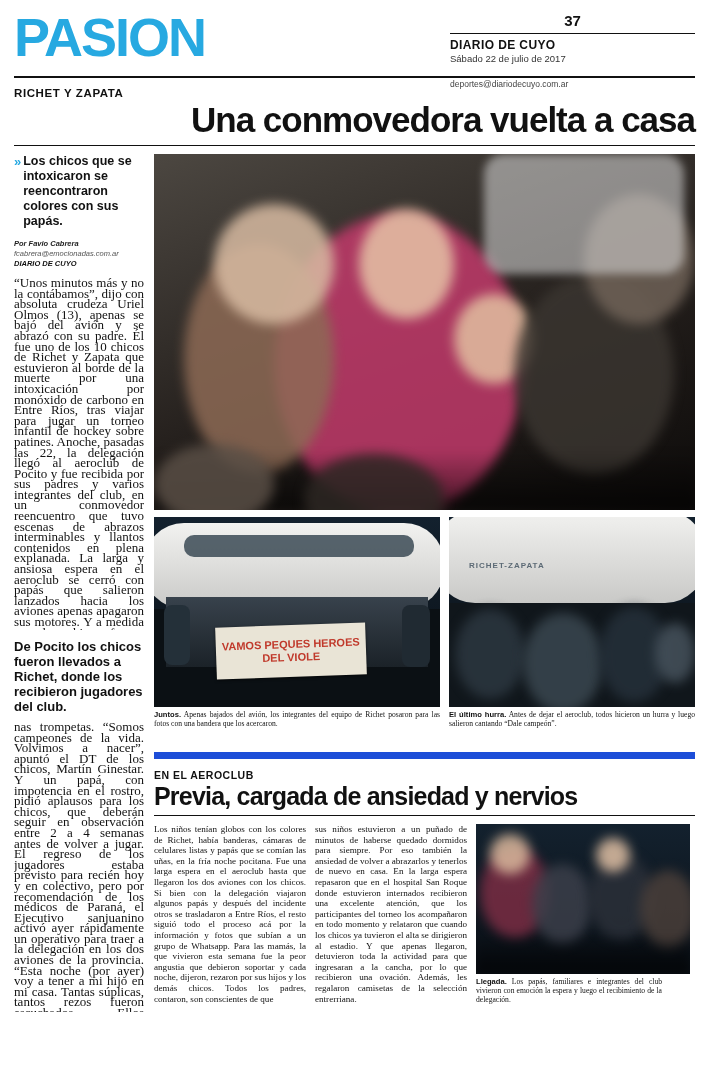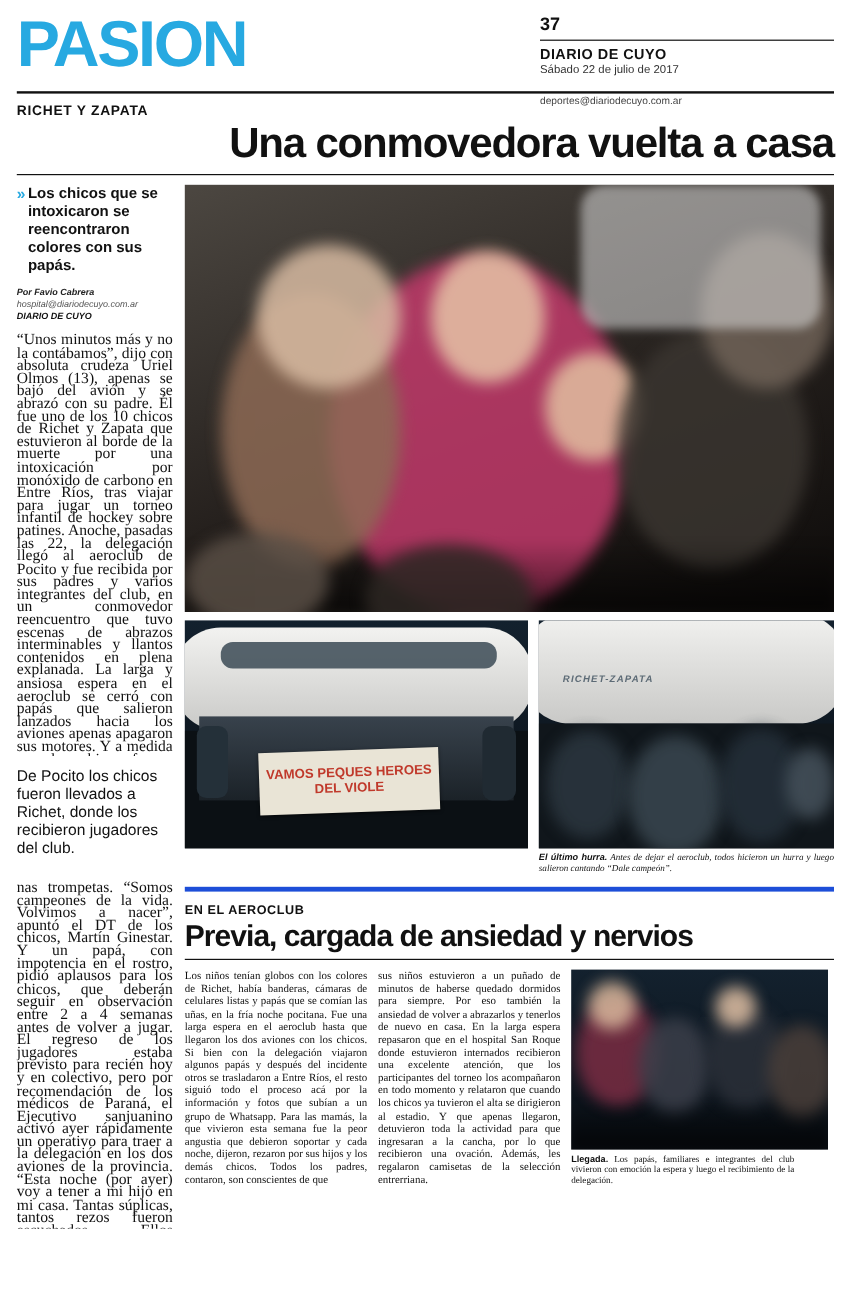--- a/index.html
+++ b/index.html
@@ -23,21 +23,21 @@
     color:#27a9e1;
     line-height:62px;
     margin-top:6px;
     position:relative;
     display:inline-block;
   }
   .mast-right {
     position:absolute; right:0; top:12px; width:245px; text-align:left;
     font-family:"Liberation Sans", sans-serif;
   }
-  .pageno { font-size:15px; font-weight:bold; color:#111; margin-bottom:4px; }
+  .pageno { font-size:15px; font-weight:bold; color:#111; margin-bottom:4px;text-align:center; }
   .mast-right .rule { height:1px; background:#111; margin:2px 0 4px 0; }
   .paper-name { font-size:12px; font-weight:bold; letter-spacing:.4px; }
   .paper-date { font-size:9.5px; color:#333; margin-top:1px; }
   .paper-mail { font-size:8.5px; color:#444; margin-top:15px; }
 
   
   .kicker {
     font-family:"Liberation Sans", sans-serif;
     font-size:11.5px; font-weight:bold; letter-spacing:.6px;
     margin:9px 0 2px 0; color:#111;
@@ -63,22 +63,22 @@
   }
   .byline { margin-top:10px; font-family:"Liberation Sans", sans-serif; font-size:7.5px; line-height:10px; color:#222;font-style:italic; }
   .byline .b1 { font-weight:bold; }
   .byline .b2 { color:#555; }
   .byline .b3 { font-weight:bold; color:#111; }
 
   .body-text { font-size:13px; line-height:10.6px; text-align:justify; margin-top:9px; hyphens:auto; }
 
   .subhead {
     font-family:"Liberation Sans", sans-serif;
-    font-weight:normal; font-size:13px; line-height:15px;
-    margin:9px 0 20px 0;
+    font-weight:bold; font-size:13px; line-height:15px;
+    margin:9px 0 8px 0;
   }
 
   .photo { background:#2a2a2a; position:relative; overflow:hidden; }
   .cap {
     font-size:7.6px; line-height:9px; margin-top:3px; text-align:justify;
   }
   .cap b { font-family:"Liberation Sans", sans-serif; font-size:7.6px; }
 
   
   .sec-kicker {
@@ -121,21 +121,21 @@
 
   <div class="toprow">
 
     <div class="leadcol">
       <div class="lead-head">
         <span class="chev">»</span>
         <span class="lead-text">Los chicos que se intoxicaron se reencontraron colores con sus papás.</span>
       </div>
       <div class="byline">
         <div class="b1">Por Favio Cabrera</div>
-        <div class="b2">hospital@diariodecuyo.com.ar</div>
+        <div class="b2">fcabrera@emocionadas.com.ar</div>
         <div class="b3">DIARIO DE CUYO</div>
       </div>
       <div class="body-text" style="height:352px; overflow:hidden;">“Unos minutos más y no la contábamos”, dijo con absoluta crudeza Uriel Olmos (13), apenas se bajó del avión y se abrazó con su padre. Él fue uno de los 10 chicos de Richet y Zapata que estuvieron al borde de la muerte por una intoxicación por monóxido de carbono en Entre Ríos, tras viajar para jugar un torneo infantil de hockey sobre patines. Anoche, pasadas las 22, la delegación llegó al aeroclub de Pocito y fue recibida por sus padres y varios integrantes del club, en un conmovedor reencuentro que tuvo escenas de abrazos interminables y llantos contenidos en plena explanada.
 La larga y ansiosa espera en el aeroclub se cerró con papás que salieron lanzados hacia los aviones apenas apagaron sus motores. Y a medida que los chicos fueron bajando de las aeronaves se reencontraron con sus familiares en fuertes abrazos. Las mamás fueron las más emocionadas, sin poder contener las lágrimas. A su vez, algunos de los compañeritos del club los recibieron con cantos como en las tribunas, mientras sonaron algu-</div>
       <div class="subhead">De Pocito los chicos fueron llevados a Richet, donde los recibieron jugadores del club.</div>
       <div class="body-text" style="margin-top:0; height:290px; overflow:hidden;">nas trompetas.
 “Somos campeones de la vida. Volvimos a nacer”, apuntó el DT de los chicos, Martín Ginestar. Y un papá, con impotencia en el rostro, pidió aplausos para los chicos, que deberán seguir en observación entre 2 a 4 semanas antes de volver a jugar.
 El regreso de los jugadores estaba previsto para recién hoy y en colectivo, pero por recomendación de los médicos de Paraná, el Ejecutivo sanjuanino activó ayer rápidamente un operativo para traer a la delegación en los dos aviones de la provincia.
 “Esta noche (por ayer) voy a tener a mi hijo en mi casa. Tantas súplicas, tantos rezos fueron escuchados. Ellos tuvieron un Dios aparte”, expresó Analía, mamá de Germán Vega, uno de los jugadores. “Mi marido fue quien se despertó primero. Había puesto el despertador muy temprano para bañarse y en un caso cualquiera, si él no se levantaba hubiese sonado una canción cristiana, de una radio de allá. Si fue o no una señal no lo sabemos, pero si no se despertaba hoy no tendríamos a los chicos acá”, contó Guadalupe, mamá de Franco Espina, uno de los niños que volvió a nacer.</div>
     </div>
@@ -163,40 +163,44 @@
             <div class="plane-body" style="width:300px;height:86px;left:-10px;top:6px;"></div>
             <div style="position:absolute;left:30px;top:18px;width:230px;height:22px;background:#3b4a55;border-radius:10px;opacity:.85;"></div>
             <div style="position:absolute;left:0;top:92px;width:286px;height:98px;background:#0b1014;"></div>
             <div style="position:absolute;left:12px;top:80px;width:262px;height:70px;background:linear-gradient(180deg,#38424c,#1b2228);"></div>
             <div style="position:absolute;left:62px;top:108px;width:150px;height:52px;background:#e9e4d6;transform:rotate(-2deg);box-shadow:0 1px 3px rgba(0,0,0,.6);display:flex;align-items:center;justify-content:center;text-align:center;">
               <span style="font-family:'Liberation Sans',sans-serif;font-weight:bold;font-size:11px;color:#c0392b;line-height:13px;">VAMOS PEQUES HEROES DEL VIOLE</span>
             </div>
             <div style="position:absolute;left:10px;top:88px;width:26px;height:60px;background:#243039;border-radius:8px;"></div>
             <div style="position:absolute;left:248px;top:88px;width:28px;height:62px;background:#202a32;border-radius:8px;"></div>
           </div>
+          <div class="cap">
+            <b>Juntos.</b>
+            <span>Apenas bajados del avión, los integrantes del equipo de Richet posaron para las fotos con una bandera que los acercaron.</span>
+          </div>
         </div>
 
-        <div style="width:246px;font-style:italic;">
+        <div style="width:246px;">
           <div class="photo night" style="width:246px;height:190px;position:relative;">
             <div class="plane-body" style="width:270px;height:92px;left:-14px;top:-6px;"></div>
             <div style="position:absolute;left:20px;top:44px;font-family:'Liberation Sans',sans-serif;font-size:8px;font-weight:bold;color:#5d6b76;letter-spacing:1px;">RICHET-ZAPATA</div>
             <div style="position:absolute;left:0;top:86px;width:246px;height:104px;background:#10161b;"></div>
             <div class="blob" style="width:70px;height:90px;left:6px;top:92px;background:#2c3740;"></div>
             <div class="blob" style="width:80px;height:100px;left:74px;top:96px;background:#3a4750;"></div>
             <div class="blob" style="width:70px;height:95px;left:150px;top:90px;background:#25303a;"></div>
             <div class="blob" style="width:40px;height:60px;left:206px;top:106px;background:#46525c;"></div>
           </div>
           <div class="cap">
             <b>El último hurra.</b>
             <span>Antes de dejar el aeroclub, todos hicieron un hurra y luego salieron cantando “Dale campeón”.</span>
           </div>
         </div>
       </div>
 
-      <div style="margin-top:11px; border-top:4px solid #1d4ed8; padding-top:4px;">
+      <div style="margin-top:24px; border-top:7px solid #1d4ed8; padding-top:4px;">
         <div class="sec-kicker">EN EL AEROCLUB</div>
         <div class="sec-headline">Previa, cargada de ansiedad y nervios</div>
         <div class="hr-thin"></div>
 
         <div class="cols3">
           <div>Los niños tenían globos con los colores de Richet, había banderas, cámaras de celulares listas y papás que se comían las uñas, en la fría noche pocitana. Fue una larga espera en el aeroclub hasta que llegaron los dos aviones con los chicos. Si bien con la delegación viajaron algunos papás y después del incidente otros se trasladaron a Entre Ríos, el resto siguió todo el proceso acá por la información y fotos que subían a un grupo de Whatsapp. Para las mamás, la que vivieron esta semana fue la peor angustia que debieron soportar y cada noche, dijeron, rezaron por sus hijos y los demás chicos. Todos los padres, contaron, son conscientes de que</div>
           <div>sus niños estuvieron a un puñado de minutos de haberse quedado dormidos para siempre. Por eso también la ansiedad de volver a abrazarlos y tenerlos de nuevo en casa. En la larga espera repasaron que en el hospital San Roque donde estuvieron internados recibieron una excelente atención, que los participantes del torneo los acompañaron en todo momento y relataron que cuando los chicos ya tuvieron el alta se dirigieron al estadio. Y que apenas llegaron, detuvieron toda la actividad para que ingresaran a la cancha, por lo que recibieron una ovación. Además, les regalaron camisetas de la selección entrerriana.</div>
           <div style="width:186px;">
             <div class="photo night" style="width:214px;height:150px;position:relative;">
               <div class="blob" style="width:70px;height:90px;left:4px;top:24px;background:#7b2d44;"></div>

